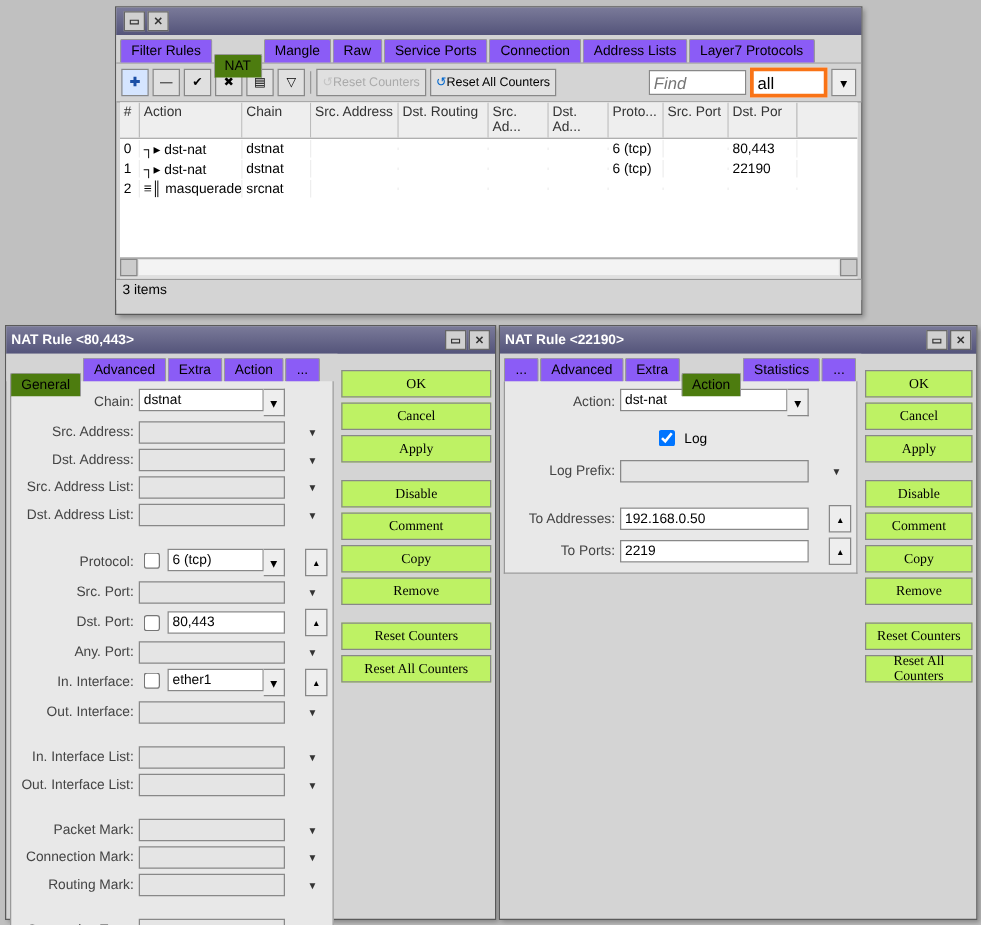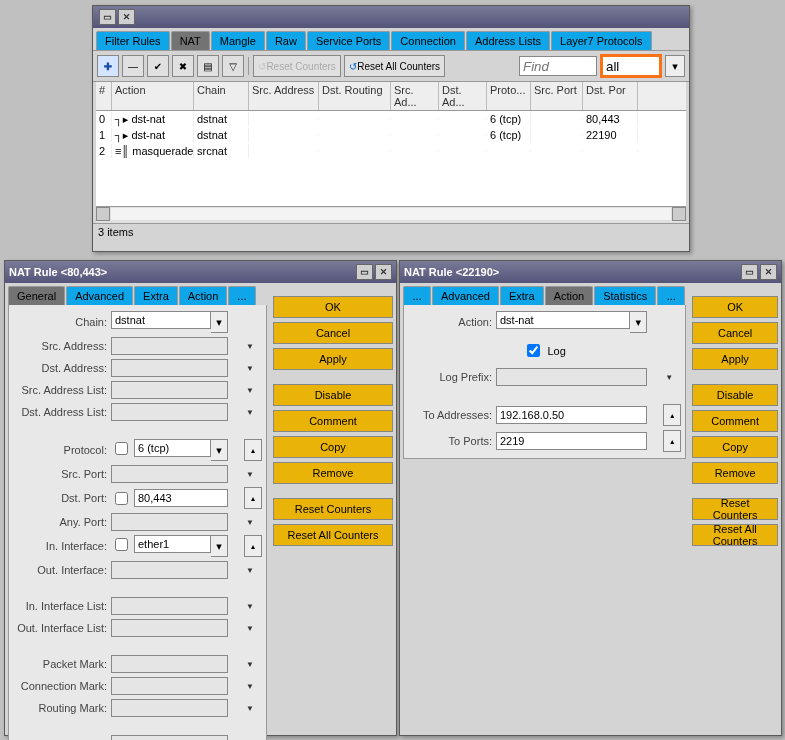--- a/index.html
+++ b/index.html
@@ -1,22 +1,22 @@
 <!DOCTYPE html>
 <html><head>
 <meta charset="utf-8">
 <style>
 html,body{margin:0;padding:0;font-family:Tahoma,Arial,sans-serif;font-size:11px;background:#c0c0c0;color:#000;width:785px;height:740px;overflow:hidden}
 .win{position:absolute;background:#d4d4d4;border:1px solid #5a5a5a;box-sizing:border-box;box-shadow:2px 2px 4px rgba(0,0,0,.3)}
 .titlebar{height:18px;background:linear-gradient(#7a7a99,#54547a);color:#fff;font-weight:bold;padding:2px 4px;display:flex;align-items:center}
 .titlebar-text{flex:1;font-size:11px}
 .tb-btn{width:15px;height:14px;background:#d0d0d0;border:1px solid #666;margin-left:2px;display:flex;align-items:center;justify-content:center;font-size:9px;color:#333;cursor:pointer}
 .tabs{display:flex;background:#d4d4d4;border-bottom:1px solid #999;padding:3px 3px 0 3px}
-.tab{padding:3px 8px;border:1px solid #999;border-bottom:none;background:#0ea5e9;margin-right:1px;cursor:pointer;font-size:11px;border-radius:2px 2px 0 0}
-.tab.active{background:#737373;position:relative;top:0}
+.tab{padding:3px 8px;border:1px solid #999;border-bottom:none;background:#8b5cf6;margin-right:1px;cursor:pointer;font-size:11px;border-radius:2px 2px 0 0}
+.tab.active{background:#4d7c0f;position:relative;top:12px}
 .toolbar{display:flex;align-items:center;padding:3px 4px;gap:3px;border-bottom:1px solid #999;background:#d4d4d4}
 .tbtn{height:20px;min-width:20px;background:#e0e0e0;border:1px solid #888;display:flex;align-items:center;justify-content:center;cursor:pointer;font-size:10px;padding:0 4px}
 .tbtn.small{width:20px;padding:0}
 .tbtn.blue{background:#d5e5ff;color:#1b4fa6;font-weight:bold}
 .sep{width:1px;height:18px;background:#999;margin:0 1px}
 .find{margin-left:auto;width:70px;height:18px;border:1px solid #888;background:#fff;font-style:italic;color:#999;padding:0 3px}
 .all-dd{width:50px;height:18px;border:3px solid #f97316;background:#fff;padding:0 3px}
 .dd-btn{width:18px;height:20px;border:1px solid #888;background:#eee;cursor:pointer;display:flex;align-items:center;justify-content:center}
 .table{background:#fff;height:124px;overflow:auto;position:relative;margin:0 3px}
 .th-row{display:flex;background:#eee;border-bottom:1px solid #999;position:sticky;top:0}
@@ -35,21 +35,21 @@
 .lbl{text-align:right;padding-right:4px;font-size:11px;color:#444}
 .in{height:18px;border:1px solid #888;background:#fff;padding:0 3px;font-size:11px;width:100%;box-sizing:border-box;font-family:inherit}
 .in.ro{background:#e5e5e5}
 .in-combo{display:flex}
 .in-combo .in{flex:1}
 .combo-btn{width:16px;height:20px;border:1px solid #888;border-left:none;background:#eee;cursor:pointer;display:flex;align-items:center;justify-content:center}
 .tri{font-size:8px;color:#333;padding-left:2px}
 .upbtn{width:16px;height:20px;border:1px solid #888;background:#eee;display:flex;align-items:center;justify-content:center;font-size:8px;cursor:pointer}
 .cb{width:13px;height:13px}
 .btn-col{display:flex;flex-direction:column;gap:4px;padding:3px;width:120px}
-.btn{height:22px;border:1px solid #888;background:#eab308;cursor:pointer;font-size:11px;display:flex;align-items:center;justify-content:center;font-family:Liberation Sans, sans-serif}
+.btn{height:22px;border:1px solid #888;background:#bef264;cursor:pointer;font-size:11px;display:flex;align-items:center;justify-content:center;font-family:Liberation Serif, serif}
 .vgap{height:10px}
 .vgap2{height:6px}
 .chk-row{display:flex;align-items:center;gap:4px;justify-content:center;grid-column:1 / span 4;padding:4px 0}
 .gensect{display:flex}
 .left-form{flex:1}
 .tabset-inner{background:#e8e8e8;border:1px solid #999;border-top:none;margin:0 3px}
 </style>
 </head>
 <body>
 

